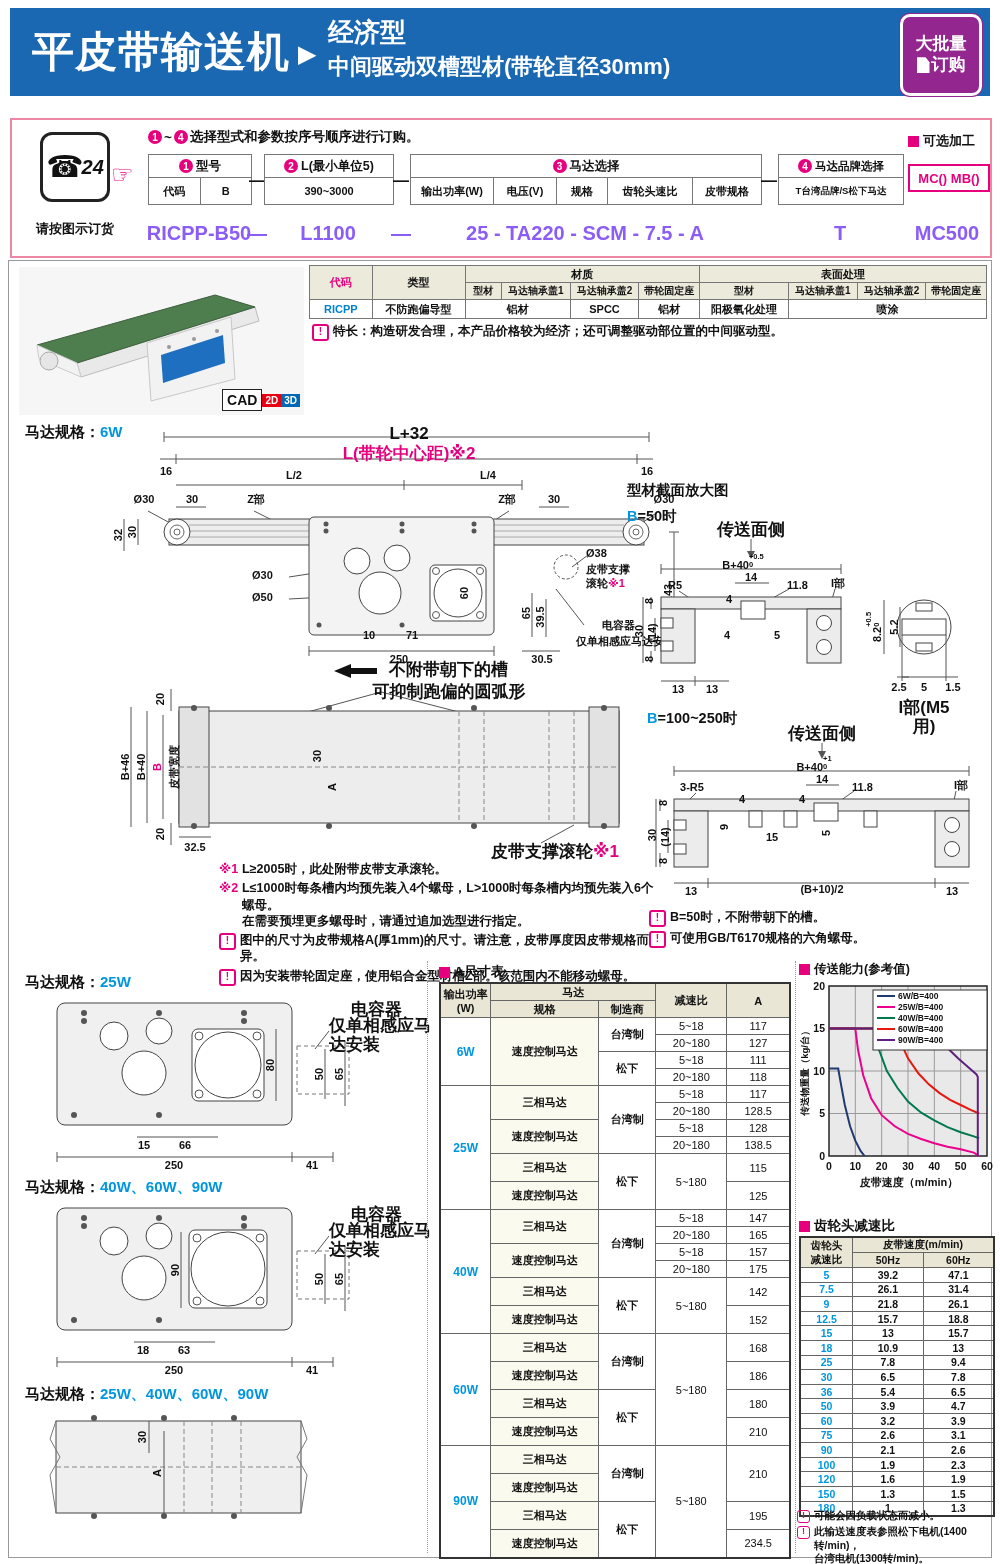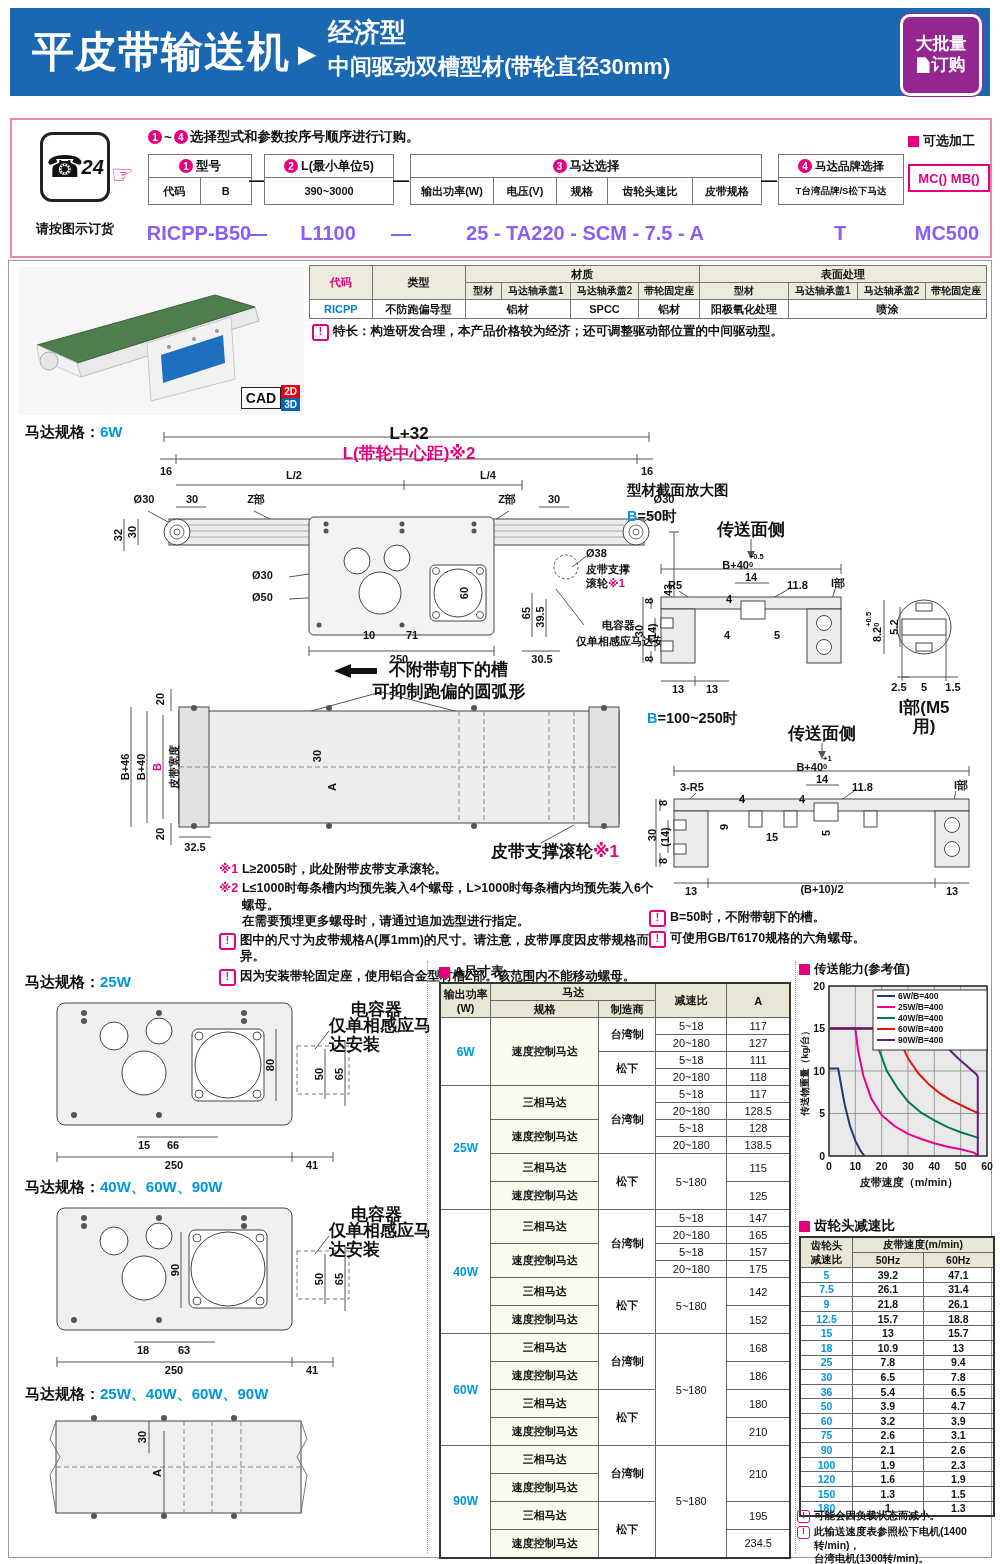--- a/index.html
+++ b/index.html
@@ -38,21 +38,21 @@
   .opt-title{position:absolute;left:896px;top:12px;display:flex;align-items:center;font-size:13px;font-weight:bold;}
   .opt-box{position:absolute;left:896px;top:44px;width:78px;height:24px;border:2px solid #e6007e;color:#e6007e;
            display:flex;align-items:center;justify-content:center;font-size:13px;font-weight:bold;}
   .ex{position:absolute;top:102px;color:#8b5cf6;font-weight:bold;font-size:20px;transform:translateX(-50%);white-space:nowrap;}
   .psq{display:inline-block;width:11px;height:11px;background:#e6007e;margin-right:4px;flex:0 0 auto;}
   
   #main{left:8px;top:260px;width:982px;height:1296px;border:1px solid #9a9a9a;background:#fff;}
   #photo{position:absolute;left:10px;top:6px;width:285px;height:148px;background:#f6f6f6;}
   #cadbadge{position:absolute;right:4px;bottom:4px;display:flex;align-items:center;}
   #cadbadge .cadt{border:1.5px solid #222;background:#fff;color:#111;font-weight:bold;font-size:14px;padding:3px 4px;line-height:1;}
-  #cadbadge .dcol{display:flex;flex-direction:column;}
+  #cadbadge .dcol{display:flex;flex-direction:row;}
   #cadbadge .d2{background:#e60012;color:#fff;font-size:10px;font-weight:bold;padding:1px 3px;line-height:1.1;}
   #cadbadge .d3{background:#0068b7;color:#fff;font-size:10px;font-weight:bold;padding:1px 3px;line-height:1.1;}
   table{border-collapse:collapse;}
   .spec-table{position:absolute;left:300px;top:4px;width:678px;font-size:11px;table-layout:fixed;}
   .spec-table td{border:1px solid #777;text-align:center;padding:0;height:16px;font-weight:bold;}
   .spec-table tr.h td,.spec-table tr.h2 td{background:#eceadb;font-weight:bold;}
   .spec-table tr.h2 td{font-size:10px;}
   .spec-table tr.d td{height:18px;background:#fff;}
   .pinkb{color:#e6007e;}
   .blueb{color:#0082cf;}
@@ -612,21 +612,21 @@
           <line x1="28" y1="161" x2="28" y2="171"></line>
           <line x1="263" y1="161" x2="263" y2="171"></line>
         <line x1="263" y1="166" x2="304" y2="166"></line>
           <line x1="304" y1="161" x2="304" y2="171"></line>
       </g>
     </svg>
     <span class="dim v" style="left:241px;top:74px;">80</span>
     <span class="dim v" style="left:290px;top:83px;">50</span>
     <span class="dim v" style="left:310px;top:83px;">65</span>
     <span class="dim" style="left:115px;top:148px;">15</span>
-    <span class="dim" style="left:144px;top:148px;">66</span>
+    <span class="dim" style="left:156px;top:148px;">66</span>
 
     <span class="dim" style="left:145px;top:168px;">250</span>
     <span class="dim" style="left:283px;top:168px;">41</span>
     <span class="dim big la" style="left:322px;top:10px;">电容器</span>
     <span class="dim big la" style="left:300px;top:26px;">仅单相感应马达安装</span>
   </div>
 
   <div class="mspec" style="left:16px;top:917px;"><span>马达规格：</span><span class="blue">40W、60W、90W</span></div>
   <div class="draw" id="d40" style="left:20px;top:935px;width:405px;height:175px;">
     <svg width="405" height="175" viewBox="0 0 405 175">

